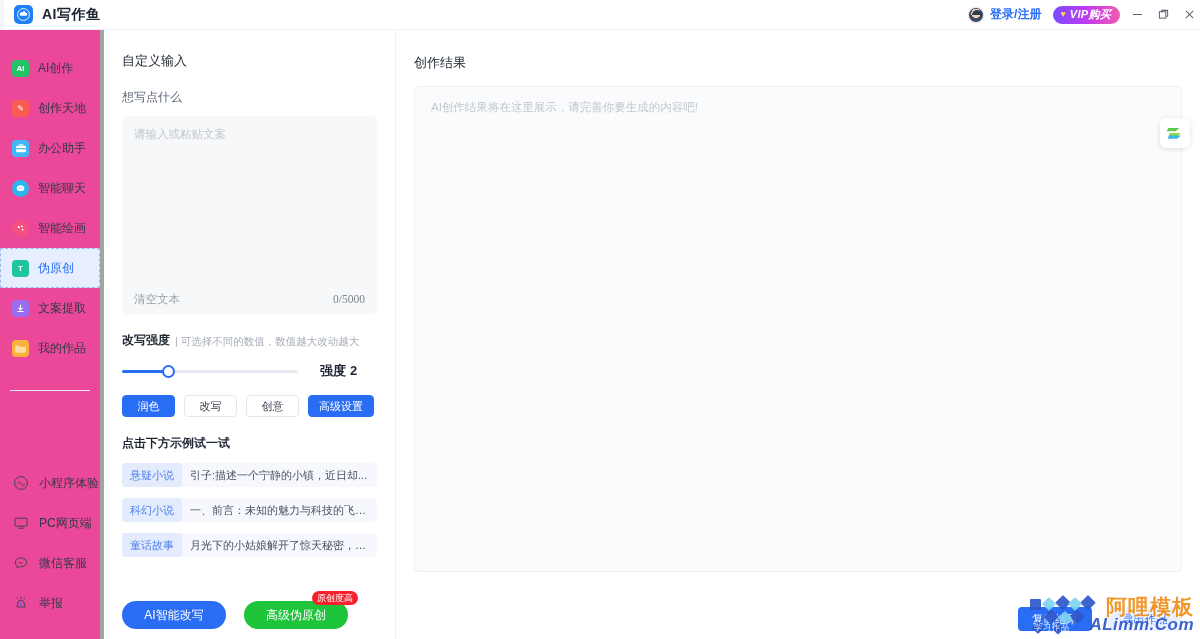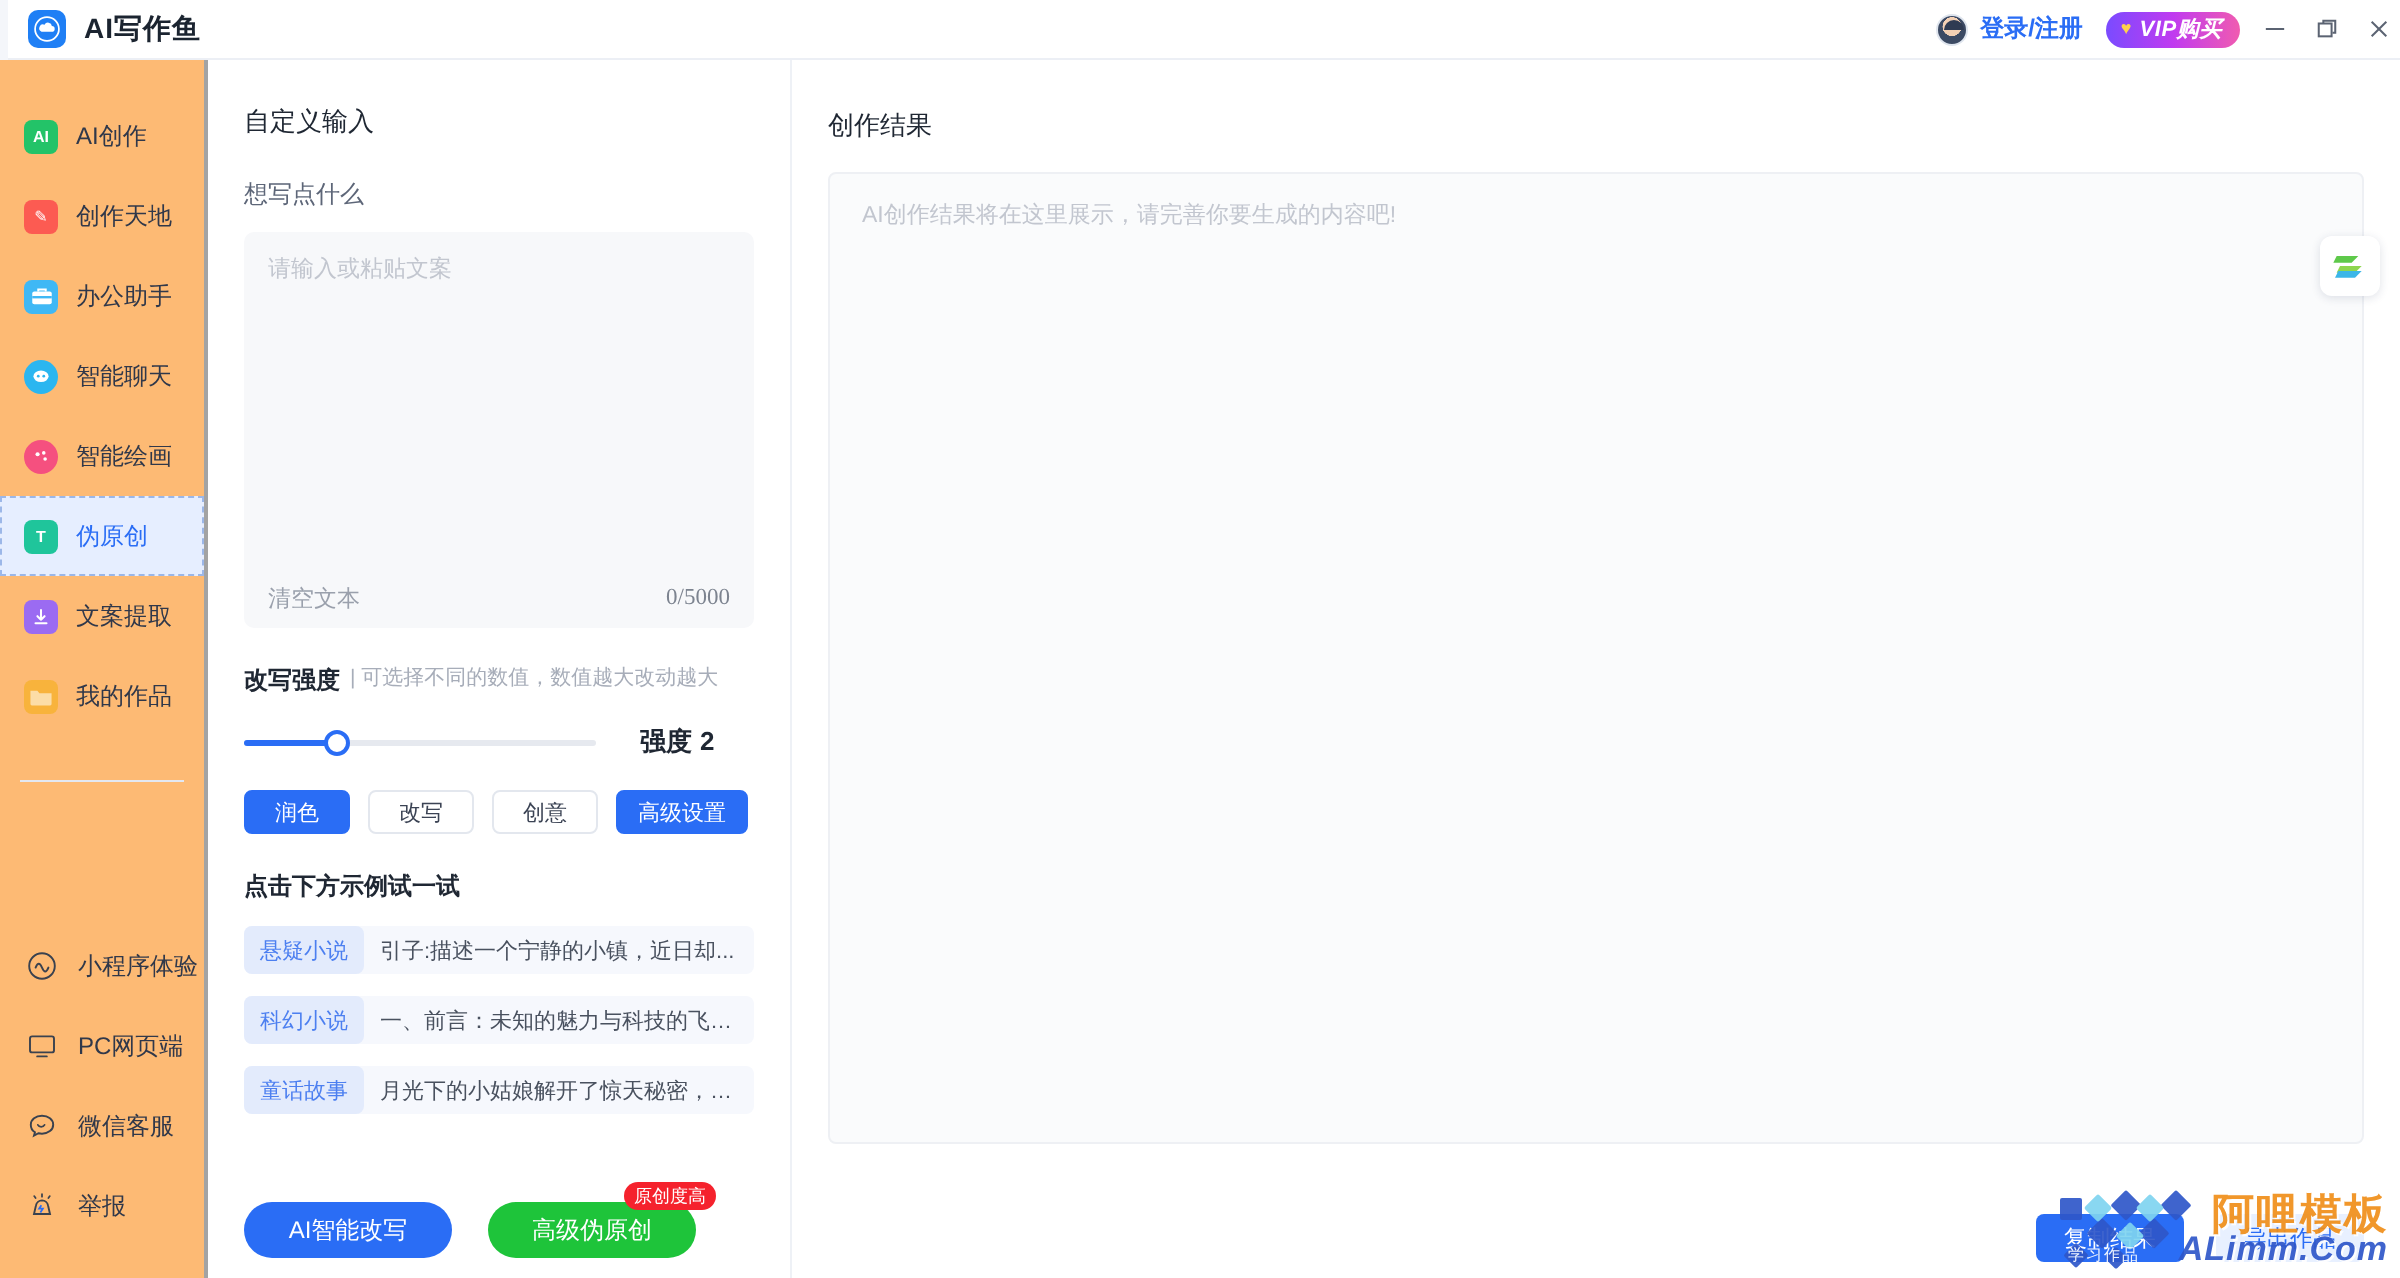--- a/index.html
+++ b/index.html
@@ -46,21 +46,21 @@
     font-size: 11px; color: #ffffff; font-weight: bold; font-style: italic; letter-spacing: .3px;
   }
   .win-btns { display: flex; align-items: center; margin-left: 10px; gap: 12px; }
   .win-btn { width: 14px; height: 14px; display:flex; align-items:center; justify-content:center;
              color:#5b6372; cursor: pointer; }
   .win-btn svg { display:block; }
 
   
   .sidebar {
     position: absolute; left: 0; top: 30px; width: 104px; height: 609px;
-    background: #fdba74; border-right: 2px solid #a3a3a3;
+    background: #ec4899; border-right: 4px solid #a3a3a3;
   }
   .nav-top { padding-top: 18px; }
   .nav-item {
     height: 40px; display: flex; align-items: center; padding-left: 12px;
     cursor: pointer; position: relative;
   }
   .nav-item.active { background: #e6eeff; }
   .nav-item.active::before {
     content:""; position:absolute; inset:0; border:1px dashed #9cb7e8; pointer-events:none;
   }
@@ -102,21 +102,21 @@
   }
   .ta-placeholder { font-size: 11.5px; color: #c2c6cf; }
   .ta-footer {
     position: absolute; left: 0; right: 0; bottom: 0; height: 30px;
     display: flex; align-items: center; justify-content: space-between;
     padding: 0 12px;
   }
   .clear-text { font-size: 11.5px; color: #9aa0ac; cursor: pointer; }
   .char-count { font-size: 11.5px; color: #7c838f; }
 
-  .strength-row { margin-top: 18px; display: flex; align-items: flex-start; }
+  .strength-row { margin-top: 18px; display: flex; align-items: flex-end; }
   .strength-title { font-size: 12px; color: #1f2733; font-weight: bold; }
   .strength-hint { font-size: 10.5px; color: #a7adb9; margin-left: 5px; }
 
   .slider-row { margin-top: 13px; display: flex; align-items: center; }
   .slider-track {
     position: relative; width: 176px; height: 3px; background: #e6e9ef; border-radius: 2px;
     cursor: pointer;
   }
   .slider-fill { position:absolute; left:0; top:0; height:3px; width: 47px; background:#2a6df5; border-radius:2px; }
   .slider-thumb {

